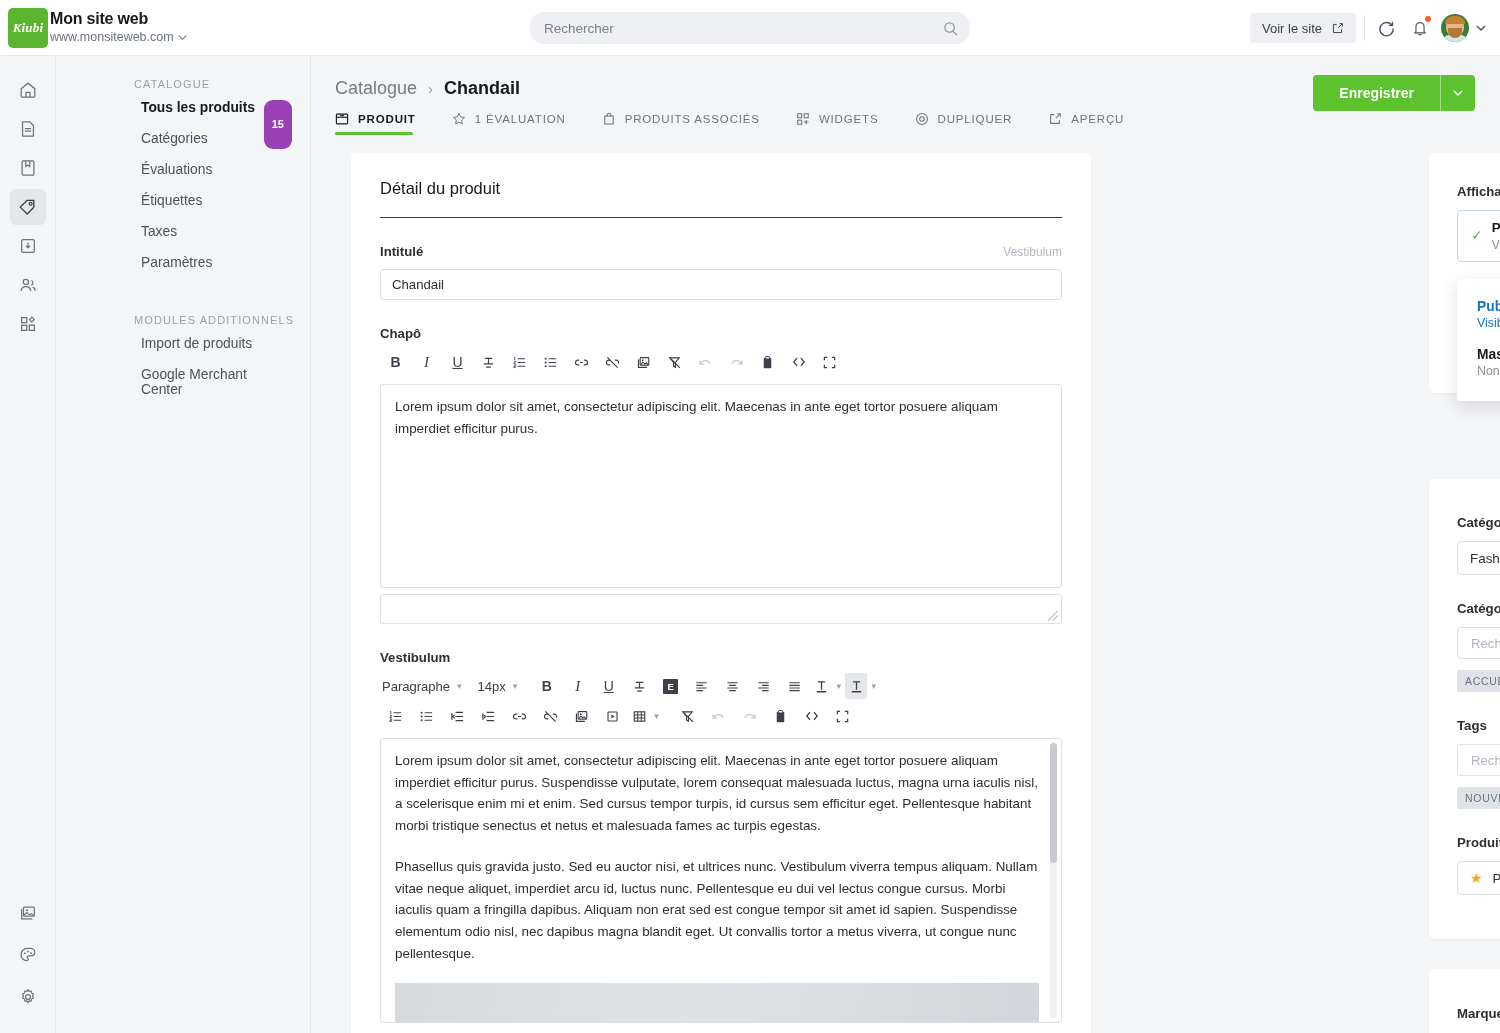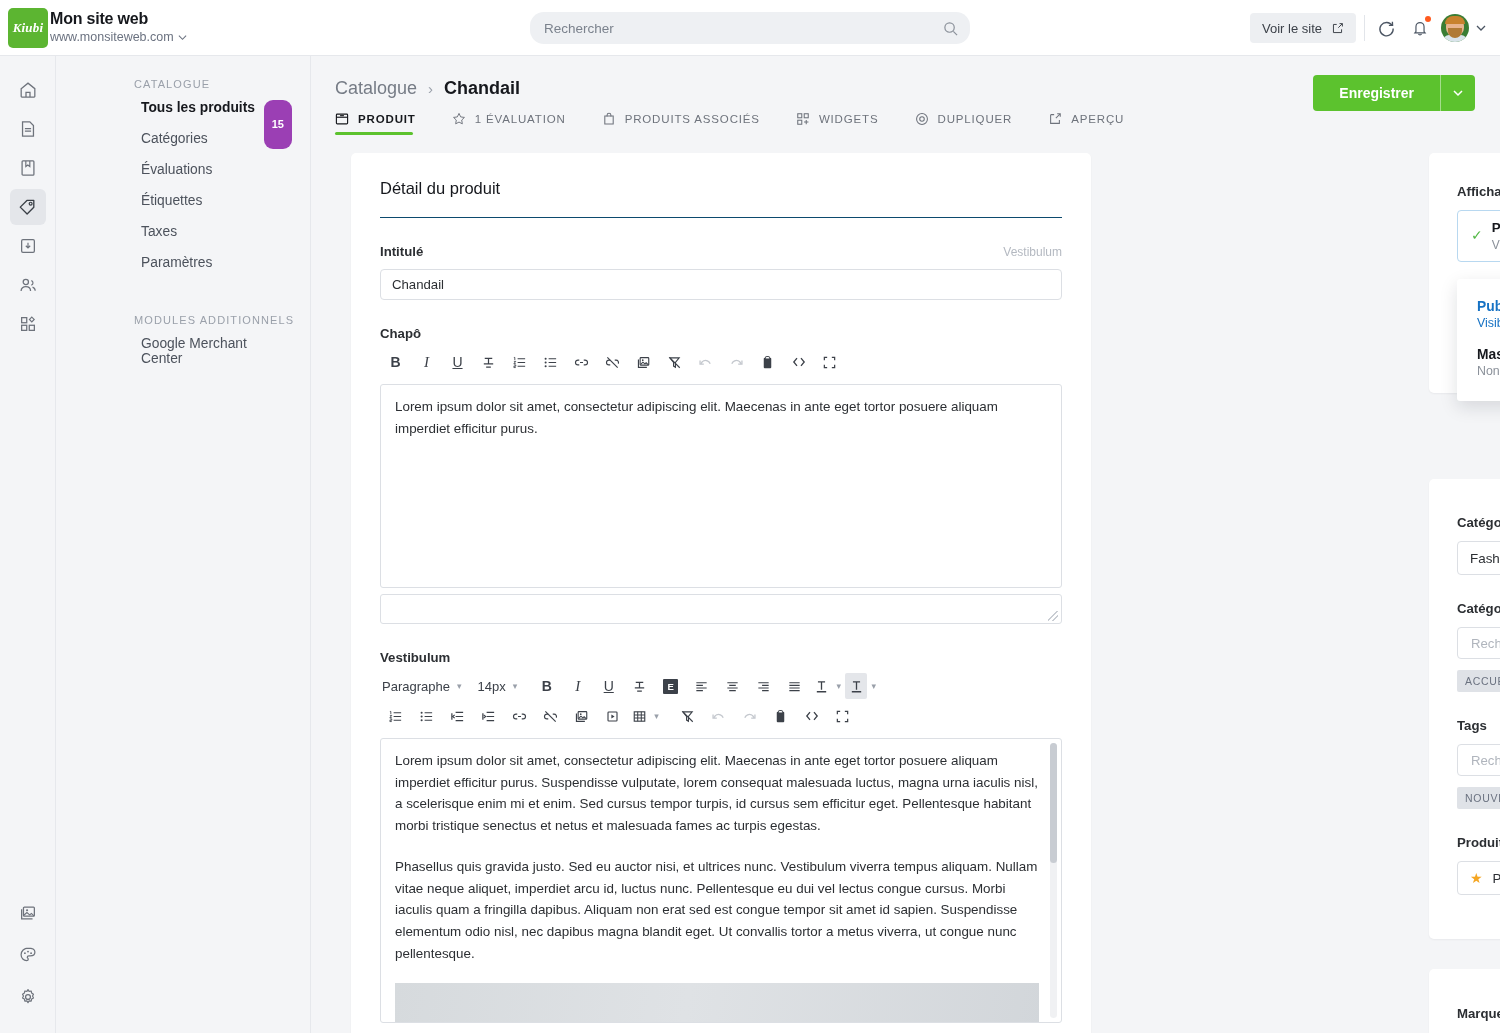--- a/index.html
+++ b/index.html
@@ -361,20 +361,23 @@
     <span>Taxes</span>
   </div>
   <div class="nav-item">
     <span>Paramètres</span>
   </div>
 
   <div class="nav-gap"></div>
 
   <div class="nav-group-title">Modules additionnels</div>
   <div class="nav-item">
+    <span>Import de produits</span>
+  </div>
+  <div class="nav-item">
     <span>Google Merchant Center</span>
   </div>
 </div>
 
 <div id="main">
 
   <div id="breadcrumb">
     <span id="bc-root">Catalogue</span>
     <span id="bc-sep">›</span>
     <span id="bc-current">Chandail</span>

